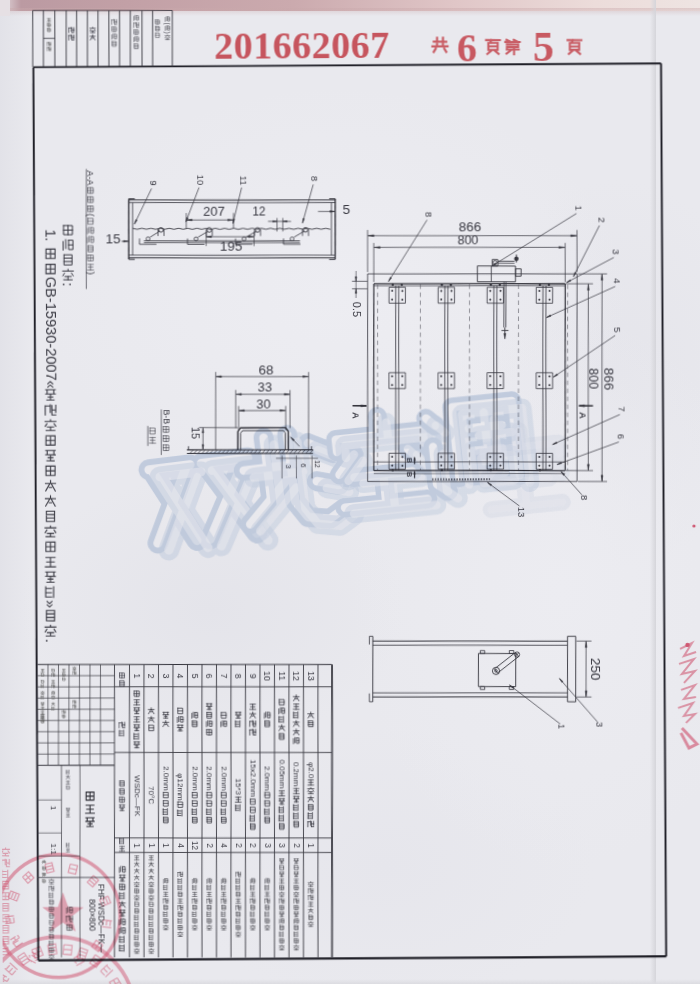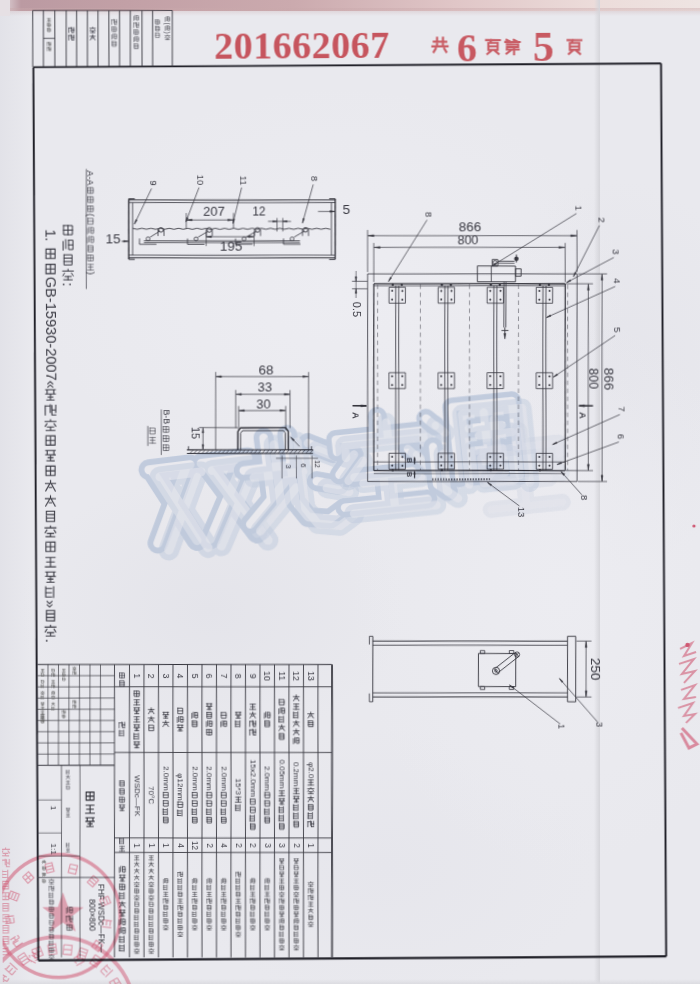--- a/index.html
+++ b/index.html
@@ -1,14 +1,14 @@
 <!DOCTYPE html>
 <html><head><meta charset="utf-8"><style>
 html,body{margin:0;padding:0;width:700px;height:984px;background:#e9e9ee;overflow:hidden}
-#paper{position:absolute;left:0;top:0;width:600px;height:984px;background:#d946ef}
+#paper{position:absolute;left:0;top:0;width:656px;height:984px;background:#d946ef}
 .rot{position:absolute;left:0;top:0;transform:rotate(-0.33deg);transform-origin:350px 492px;filter:blur(0.28px)}
 </style></head><body>
 
 <div id="paper">
 <div style="position:absolute;left:0;top:0;width:700px;height:984px;background:radial-gradient(ellipse 420px 300px at 48% 30%,#ededf2 0%,rgba(236,236,241,0)70%),radial-gradient(ellipse 300px 400px at 80% 60%,#ececf1 0%,rgba(235,235,240,0)70%),radial-gradient(ellipse 260px 180px at 30% 62%,#e4e4ea 0%,rgba(228,228,234,0)75%),radial-gradient(ellipse 200px 260px at 88% 38%,#e5e5eb 0%,rgba(229,229,235,0)75%),radial-gradient(ellipse 300px 200px at 55% 88%,#e6e6ec 0%,rgba(230,230,236,0)70%),linear-gradient(90deg,#e2e2e8 0,#e9e9ee 30px),#e9e9ee"></div>
 
 <div style="position:absolute;left:0;top:0;width:700px;height:11px;background:linear-gradient(90deg,#e6dee2 0,#bb9aa2 3%,#c2a0a6 18%,#cbaaae 42%,#e0c6c7 65%,#ecdcda 85%,#eee4e2 100%)"></div>
 <div style="position:absolute;left:0;top:8px;width:700px;height:8px;background:linear-gradient(180deg,rgba(201,168,171,.45),rgba(233,233,238,0))"></div>
 <div style="position:absolute;left:0;top:0;width:10px;height:16px;background:#e6e0e4"></div>
 

